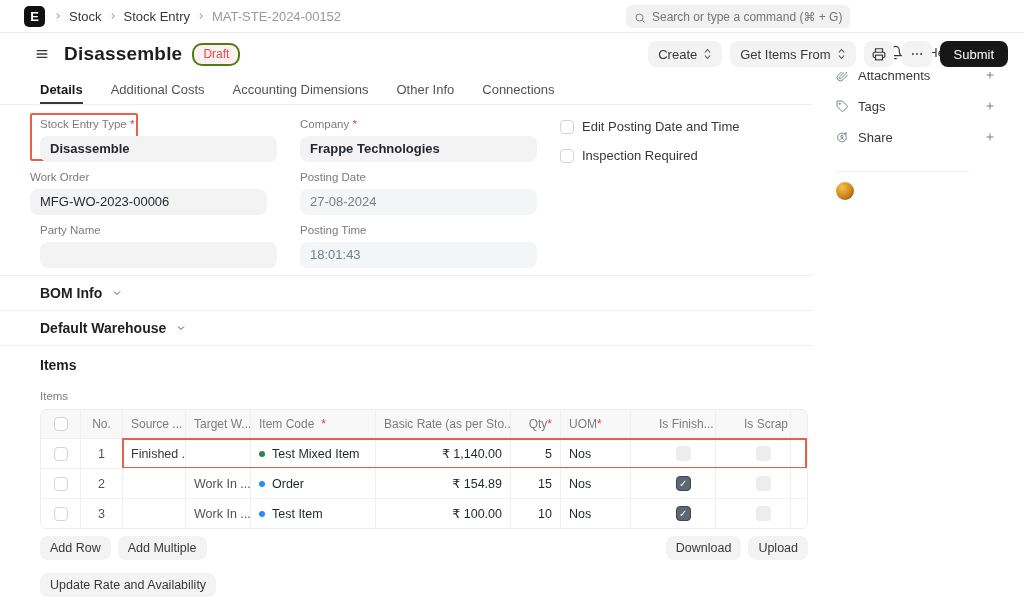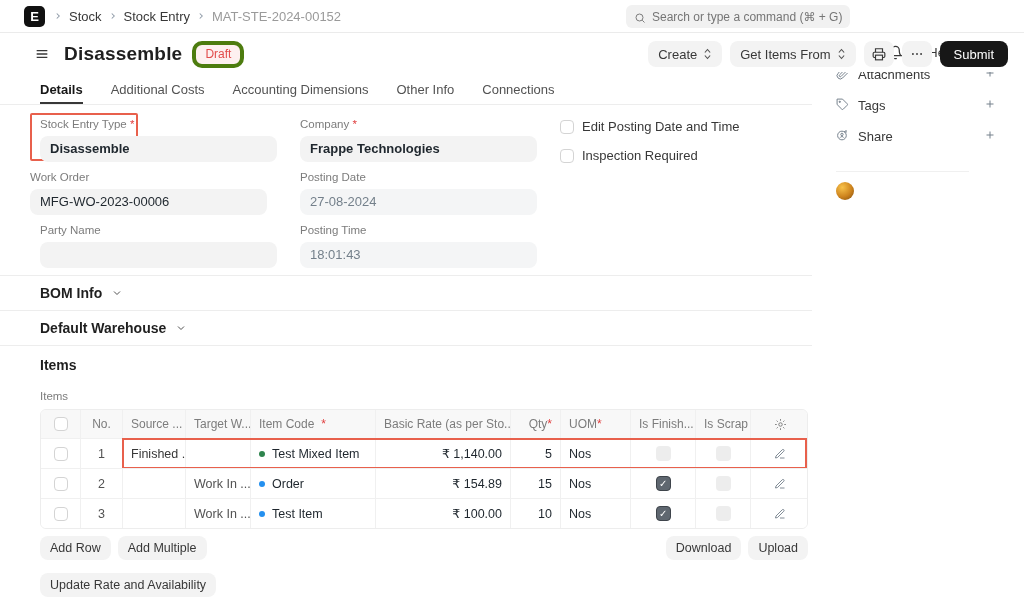--- a/index.html
+++ b/index.html
@@ -24,21 +24,21 @@
   .help { font-size:13px; font-weight:500; color:#383838; display:flex; align-items:center; gap:3px; cursor:pointer; }
   .avatar { width:20px; height:20px; border-radius:50%;
     background:radial-gradient(circle at 35% 30%, #f8c24a, #cd831d 55%, #7d4a0e); }
 
   
   .page-head { position:absolute; left:0; top:34px; width:1024px; height:40px;
     display:flex; align-items:center; padding:0 16px 0 34px; }
   .burger { color:#383838; margin-right:14px; cursor:pointer; display:flex; }
   .title { font-size:19px; font-weight:700; color:#1f1f1f; letter-spacing:.2px; }
   .badge-draft { margin-left:10px; font-size:12px; color:#e24c4c; background:#fdf0f0;
-    border:4px solid #4d7c0f; border-radius:10px; padding:2px 9px 3px; }
+    border:2px solid #4d7c0f; border-radius:10px; padding:2px 9px 3px; }
   .head-actions { margin-left:auto; display:flex; align-items:center; gap:8px; }
   .btn { height:26px; border:none; border-radius:8px; background:#f3f3f3; color:#383838;
     font-size:13px; padding:0 10px; display:flex; align-items:center; gap:6px; cursor:pointer;
     font-family:inherit; }
   .btn-icon { width:30px; justify-content:center; padding:0; color:#383838; }
   .btn-primary { background:#171717; color:#fff; font-weight:500; padding:0 14px; }
 
   
   .form-col { position:absolute; left:0; top:74px; width:812px; height:527px; background:#fff; }
   .sidebar { position:absolute; left:832px; top:72px; width:176px; height:529px; overflow:hidden; }
@@ -80,41 +80,41 @@
     border-right:1px solid #f0f0f0; height:100%; overflow:hidden; white-space:nowrap; }
   .gc:last-child { border-right:none; }
   .head .gc { color:#7c7c7c; font-size:12px; }
   .c-cb { width:40px; justify-content:center; }
   .c-no { width:42px; justify-content:center; color:#525252; }
   .c-src { width:63px; } .c-tgt { width:65px; color:#525252; }
   .c-item { width:125px; gap:7px; font-weight:500; color:#1f272e; }
   .c-rate { width:135px; justify-content:flex-end; color:#1f272e; }
   .c-qty { width:50px; justify-content:flex-end; color:#1f272e; }
   .c-uom { width:70px; font-weight:500; color:#1f272e; }
-  .c-fin, .c-scrap { justify-content:center; }
+  .c-fin, .c-scrap { justify-content:center;margin-left:20px; }
   .c-fin { width:65px; } .c-scrap { width:55px; }
   .c-edit { width:58px; justify-content:center; color:#74808b; cursor:pointer; }
   .head .c-src, .head .c-tgt, .head .c-item, .head .c-rate { justify-content:flex-start; }
   .head .c-qty { justify-content:flex-end; }
   .head .c-fin, .head .c-scrap { justify-content:flex-start; }
   .dot { width:6px; height:6px; border-radius:50%; flex:none; }
   .cb-chk { width:15px; height:15px; border-radius:4px; background:#ededed; position:relative; }
   .cb-chk.checked { background:#5f6770; border:1px solid #3e444b; }
   .cb-chk.checked::after { content:"✓"; position:absolute; left:2.5px; top:0.5px; color:#fff; font-size:10px; }
   .row-annotation { position:absolute; left:81px; top:-1px; right:0; bottom:-1px;
     border:2px solid #e8604c; pointer-events:none; }
 
   .grid-actions { margin-top:7px; width:768px; display:flex; gap:7px; }
   .btn-sm { height:24px; border:none; border-radius:8px; background:#f3f3f3; color:#383838;
     font-size:12.5px; padding:0 10px; cursor:pointer; font-family:inherit; }
   .spacer { flex:1; }
   .update-row { margin-top:13px; }
 
   
-  .side-item { display:flex; align-items:flex-start; height:16px; margin:0 12px 15px 4px; cursor:pointer; }
+  .side-item { display:flex; align-items:center; height:16px; margin:0 12px 15px 4px; cursor:pointer; }
   .side-item .si-icon { color:#74808b; display:flex; margin-right:9px; }
   .side-item .si-label { font-size:13px; color:#383838; }
   .side-item .si-plus { margin-left:auto; color:#74808b; display:flex; cursor:pointer; }
   .side-item.clipped { margin-top:-5px; }
   .side-divider { height:1px; background:#f0f0f0; width:133px; margin:26px 0 10px 4px; }
   .side-avatar { width:18px; height:18px; border-radius:50%; margin-left:4px;
     background:radial-gradient(circle at 35% 30%, #f8c24a, #cd831d 55%, #7d4a0e); }
 </style>
 </head>
 <body>

